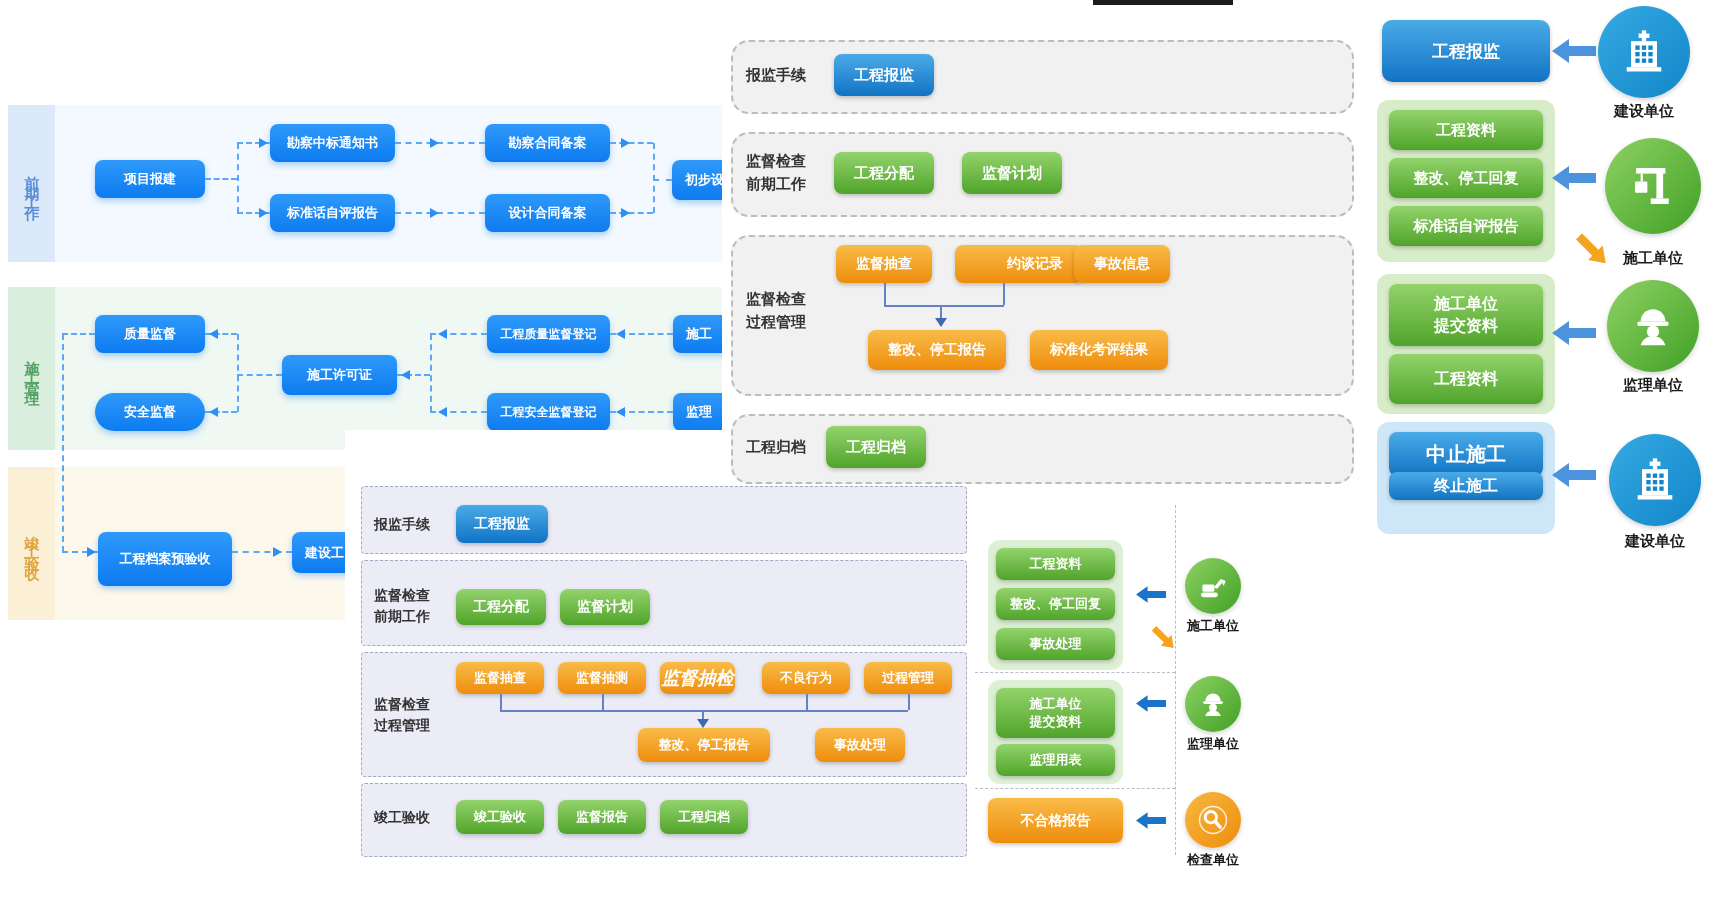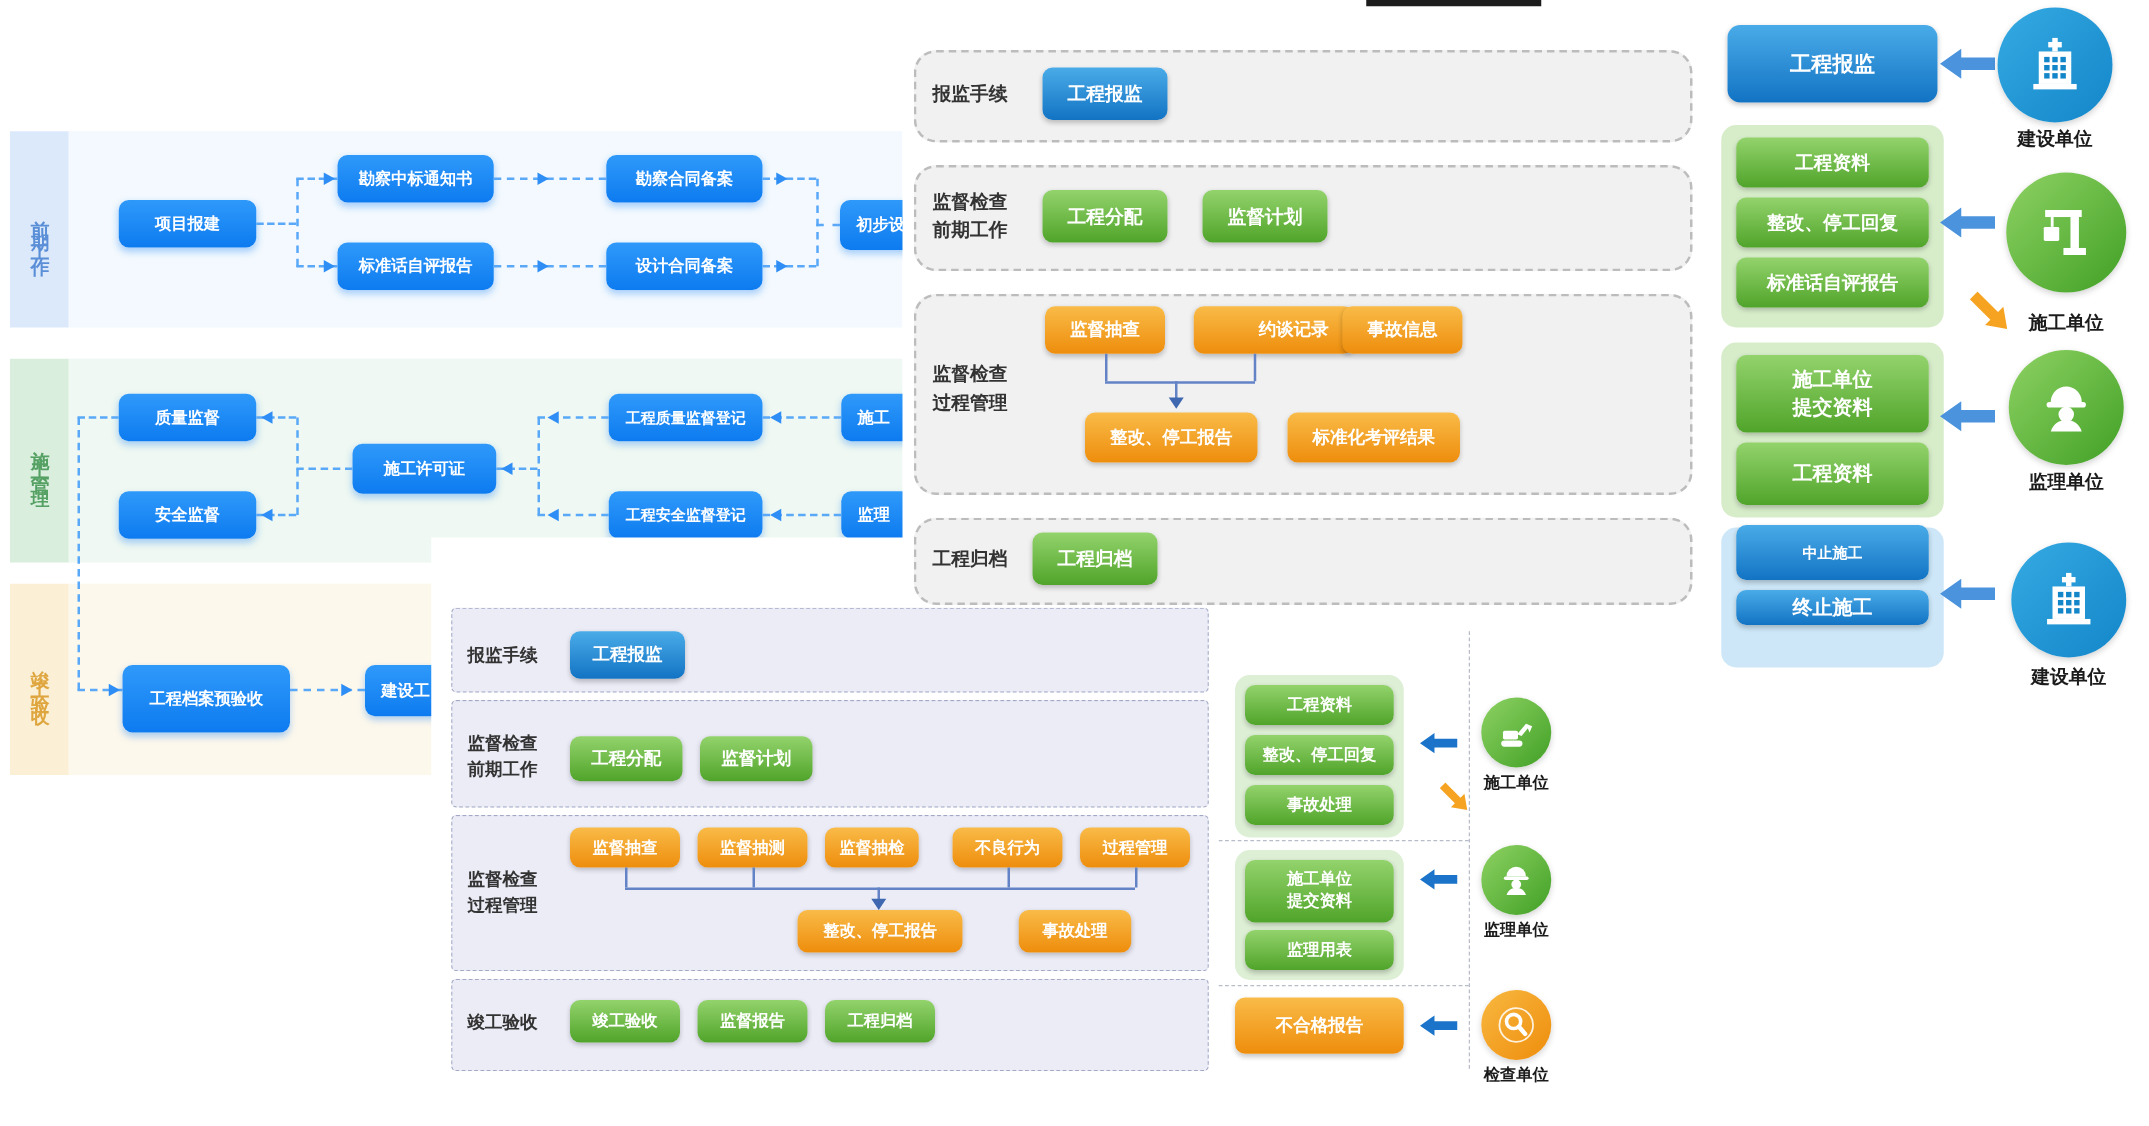--- a/index.html
+++ b/index.html
@@ -77,21 +77,21 @@
   <div class="dh" style="left:395px;top:212px;width:90px;"></div>
   <div class="tri-r" style="left:430px;top:208px;"></div>
   <div class="dh" style="left:610px;top:142px;width:43px;"></div>
   <div class="tri-r" style="left:621px;top:138px;"></div>
   <div class="dh" style="left:610px;top:212px;width:43px;"></div>
   <div class="tri-r" style="left:621px;top:208px;"></div>
   <div class="dv" style="left:653px;top:143px;height:70px;"></div>
   <div class="dh" style="left:653px;top:179px;width:19px;"></div>
 
   <div class="bluebox" style="left:95px;top:315px;width:110px;height:38px;text-align:center;">质量监督</div>
-  <div class="bluebox" style="left:95px;top:393px;width:110px;height:38px;">安全监督</div>
+  <div class="bluebox" style="left:95px;top:393px;width:110px;height:38px;border-radius:19px;">安全监督</div>
   <div class="bluebox" style="left:282px;top:355px;width:115px;height:40px;">施工许可证</div>
   <div class="bluebox" style="left:487px;top:315px;width:123px;height:38px;font-size:12px;">工程质量监督登记</div>
   <div class="bluebox" style="left:487px;top:393px;width:123px;height:38px;font-size:12px;">工程安全监督登记</div>
   <div class="bluebox leftpad" style="left:673px;top:315px;width:70px;height:38px;">施工</div>
   <div class="bluebox leftpad" style="left:673px;top:393px;width:70px;height:38px;text-align:right;">监理</div>
 
   <div class="dh" style="left:205px;top:333px;width:32px;"></div>
   <div class="tri-l" style="left:209px;top:329px;"></div>
   <div class="dv" style="left:237px;top:334px;height:78px;"></div>
   <div class="dh" style="left:237px;top:374px;width:45px;"></div>
@@ -169,21 +169,21 @@
   <div class="btn b-green" style="left:456px;top:589px;width:90px;height:36px;font-size:14px;">工程分配</div>
   <div class="btn b-green" style="left:560px;top:589px;width:90px;height:36px;font-size:14px;">监督计划</div>
 
   <div class="qpanel" style="left:361px;top:652px;width:604px;height:123px;"></div>
   <div class="plabel" style="left:374px;top:694px;font-size:14px;line-height:21px;">
     <div>监督检查</div>
     <div>过程管理</div>
   </div>
   <div class="btn b-orange" style="left:456px;top:662px;width:88px;height:32px;font-size:13px;">监督抽查</div>
   <div class="btn b-orange" style="left:558px;top:662px;width:88px;height:32px;font-size:13px;">监督抽测</div>
-  <div class="btn b-orange" style="left:660px;top:662px;width:75px;height:32px;font-size:13px;">监督抽检</div>
+  <div class="btn b-orange" style="left:660px;top:662px;width:75px;height:32px;font-size:18px;font-style:italic;">监督抽检</div>
   <div class="btn b-orange" style="left:762px;top:662px;width:88px;height:32px;font-size:13px;">不良行为</div>
   <div class="btn b-orange" style="left:864px;top:662px;width:88px;height:32px;font-size:13px;">过程管理</div>
   <div class="sv" style="left:500px;top:694px;height:16px;"></div>
   <div class="sv" style="left:602px;top:694px;height:16px;"></div>
   <div class="sv" style="left:806px;top:694px;height:16px;"></div>
   <div class="sv" style="left:908px;top:694px;height:16px;"></div>
   <div class="sh" style="left:500px;top:710px;width:408px;"></div>
   <div class="sv" style="left:702px;top:710px;height:10px;"></div>
   <div class="tri-d" style="left:697px;top:719px;"></div>
   <div class="btn b-orange" style="left:638px;top:728px;width:132px;height:34px;font-size:13px;">整改、停工报告</div>
@@ -337,21 +337,21 @@
     <svg width="54" height="54" viewBox="0 0 48 48" fill="#fff">
         <path d="M24 9a11 11 0 0 0-11 11h22A11 11 0 0 0 24 9z"></path>
         <rect x="10" y="20" width="28" height="4" rx="2"></rect>
         <circle cx="24" cy="29" r="5.5"></circle>
         <path d="M13 41c2-6 6-8 11-8s9 2 11 8z"></path>
       </svg>
   </div>
   <div class="ulabel" style="left:1613px;top:376px;width:80px;font-size:15px;">监理单位</div>
 
   <div class="ctn" style="left:1377px;top:422px;width:178px;height:112px;background:#cde7f8;"></div>
-  <div class="btn b-blue" style="left:1389px;top:420px;width:154px;height:44px;font-size:12px;">中止施工</div>
+  <div class="btn b-blue" style="left:1389px;top:432px;width:154px;height:44px;font-size:20px;">中止施工</div>
   <div class="btn b-blue" style="left:1389px;top:472px;width:154px;height:28px;font-size:16px;">终止施工</div>
   <div class="abs" style="left:1552px;top:462px;width:44px;height:26px;">
     <svg width="44" height="26" viewBox="0 0 44 26">
         <path d="M44 8 H17 V1 L0 13 L17 25 V18 H44 Z" fill="#4b94dd"></path>
       </svg>
   </div>
   <div class="circle c-blue" style="left:1609px;top:434px;width:92px;height:92px;">
     <svg width="52" height="52" viewBox="0 0 48 48">
         <g fill="#fff">
           <rect x="22" y="4" width="4" height="10"></rect>

